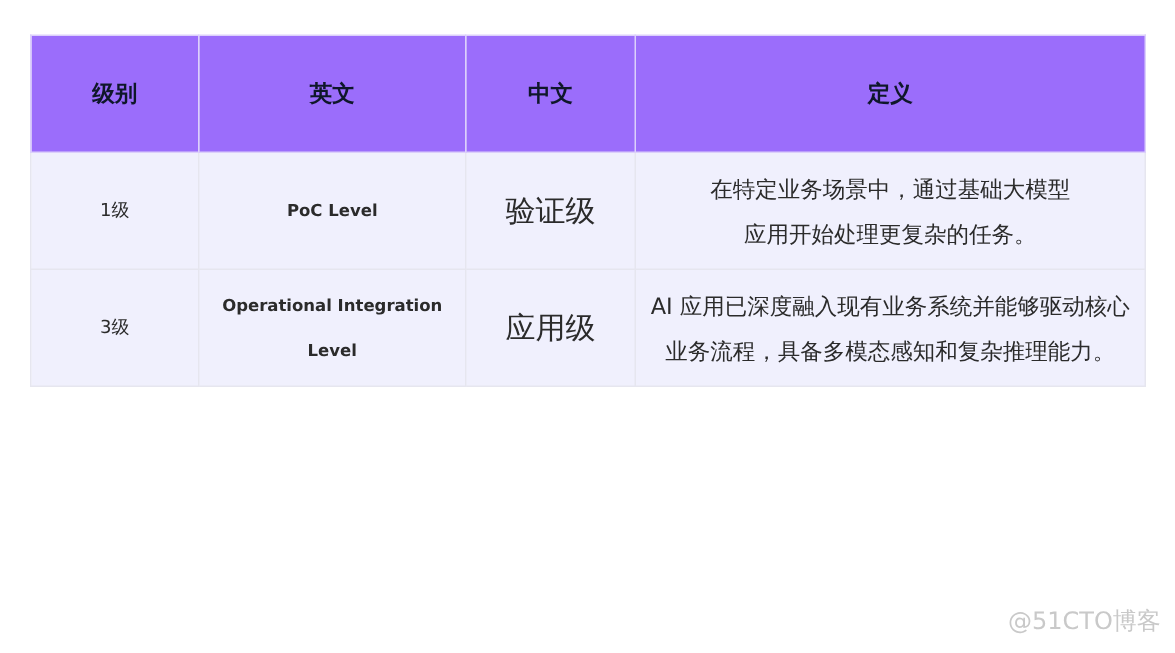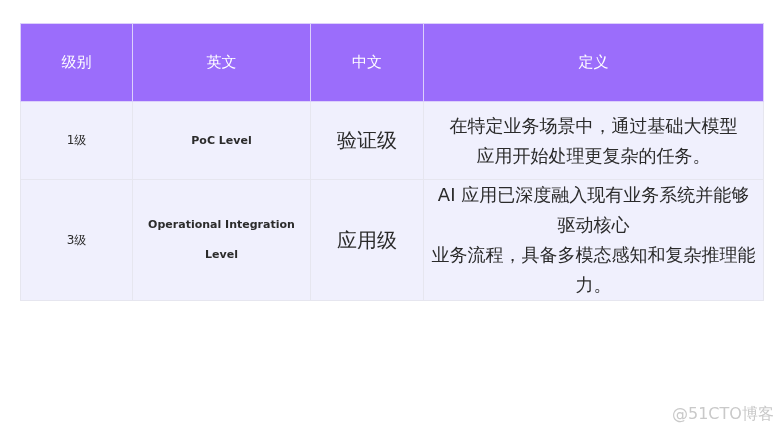--- a/index.html
+++ b/index.html
@@ -22,42 +22,42 @@
       border-collapse: collapse;
       table-layout: fixed;
       border: 1px solid #b8a0f2;
     }
     .levels-table col.c1 { width: 112px; }
     .levels-table col.c2 { width: 178px; }
     .levels-table col.c3 { width: 113px; }
     .levels-table col.c4 { width: 340px; }
     .levels-table th {
       background: #9b6dfb;
-      color: #ffffff;
+      color: #0f172a;
       font-size: 15px;
-      font-weight: normal;
+      font-weight: bold;
       height: 77px;
       text-align: center;
       vertical-align: middle;
       border: 1.5px solid #dcd0fb;
       padding: 0;
     }
     .levels-table td {
       background: #f0f0fd;
       color: #2b2b2b;
       text-align: center;
       vertical-align: middle;
       height: 77px;
       border: 1.5px solid #e6e6ef;
       padding: 0 6px;
     }
     .cell-level { font-size: 12px; }
     .cell-en { font-size: 11px; line-height: 30px; font-weight: bold; }
     .cell-zh { font-size: 20px; }
-    .cell-def { font-size: 18px; line-height: 30px; }
+    .cell-def { font-size: 15px; line-height: 30px; }
     .watermark {
       position: absolute;
       left: 672px;
       top: 404px;
       font-size: 16px;
       color: #c9c9c9;
       letter-spacing: 0px;
     }
   </style>
 </head>

